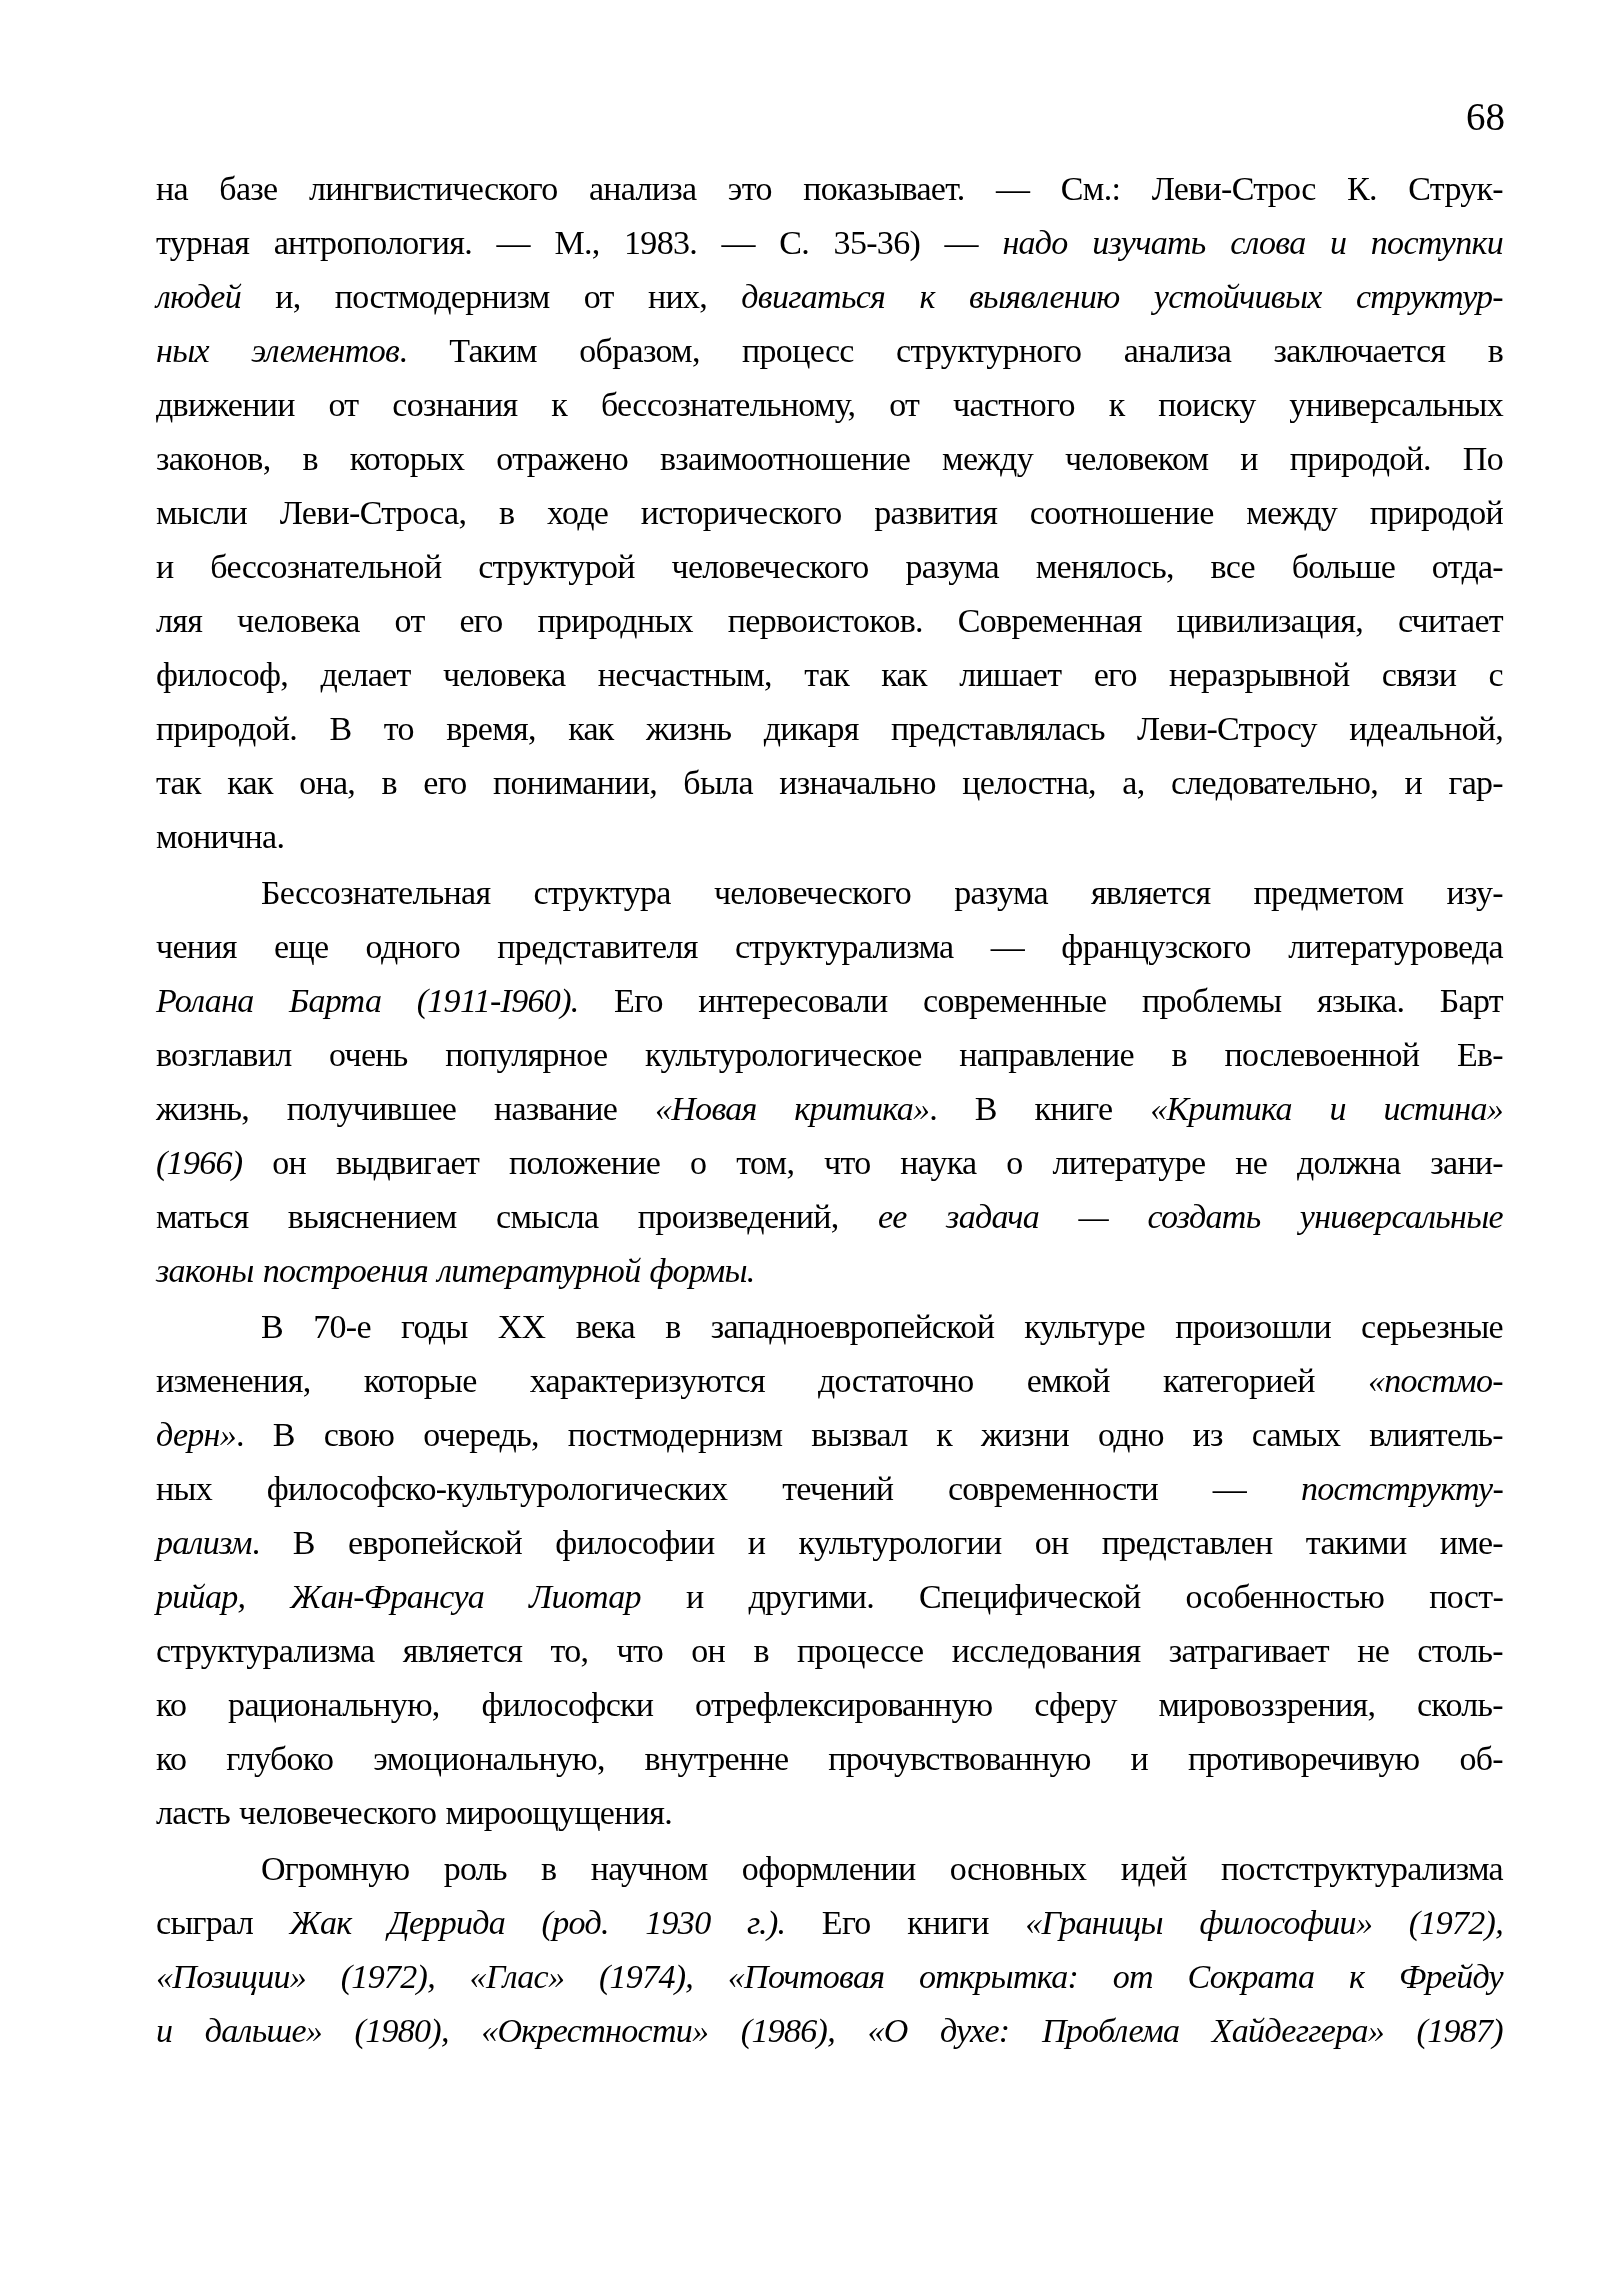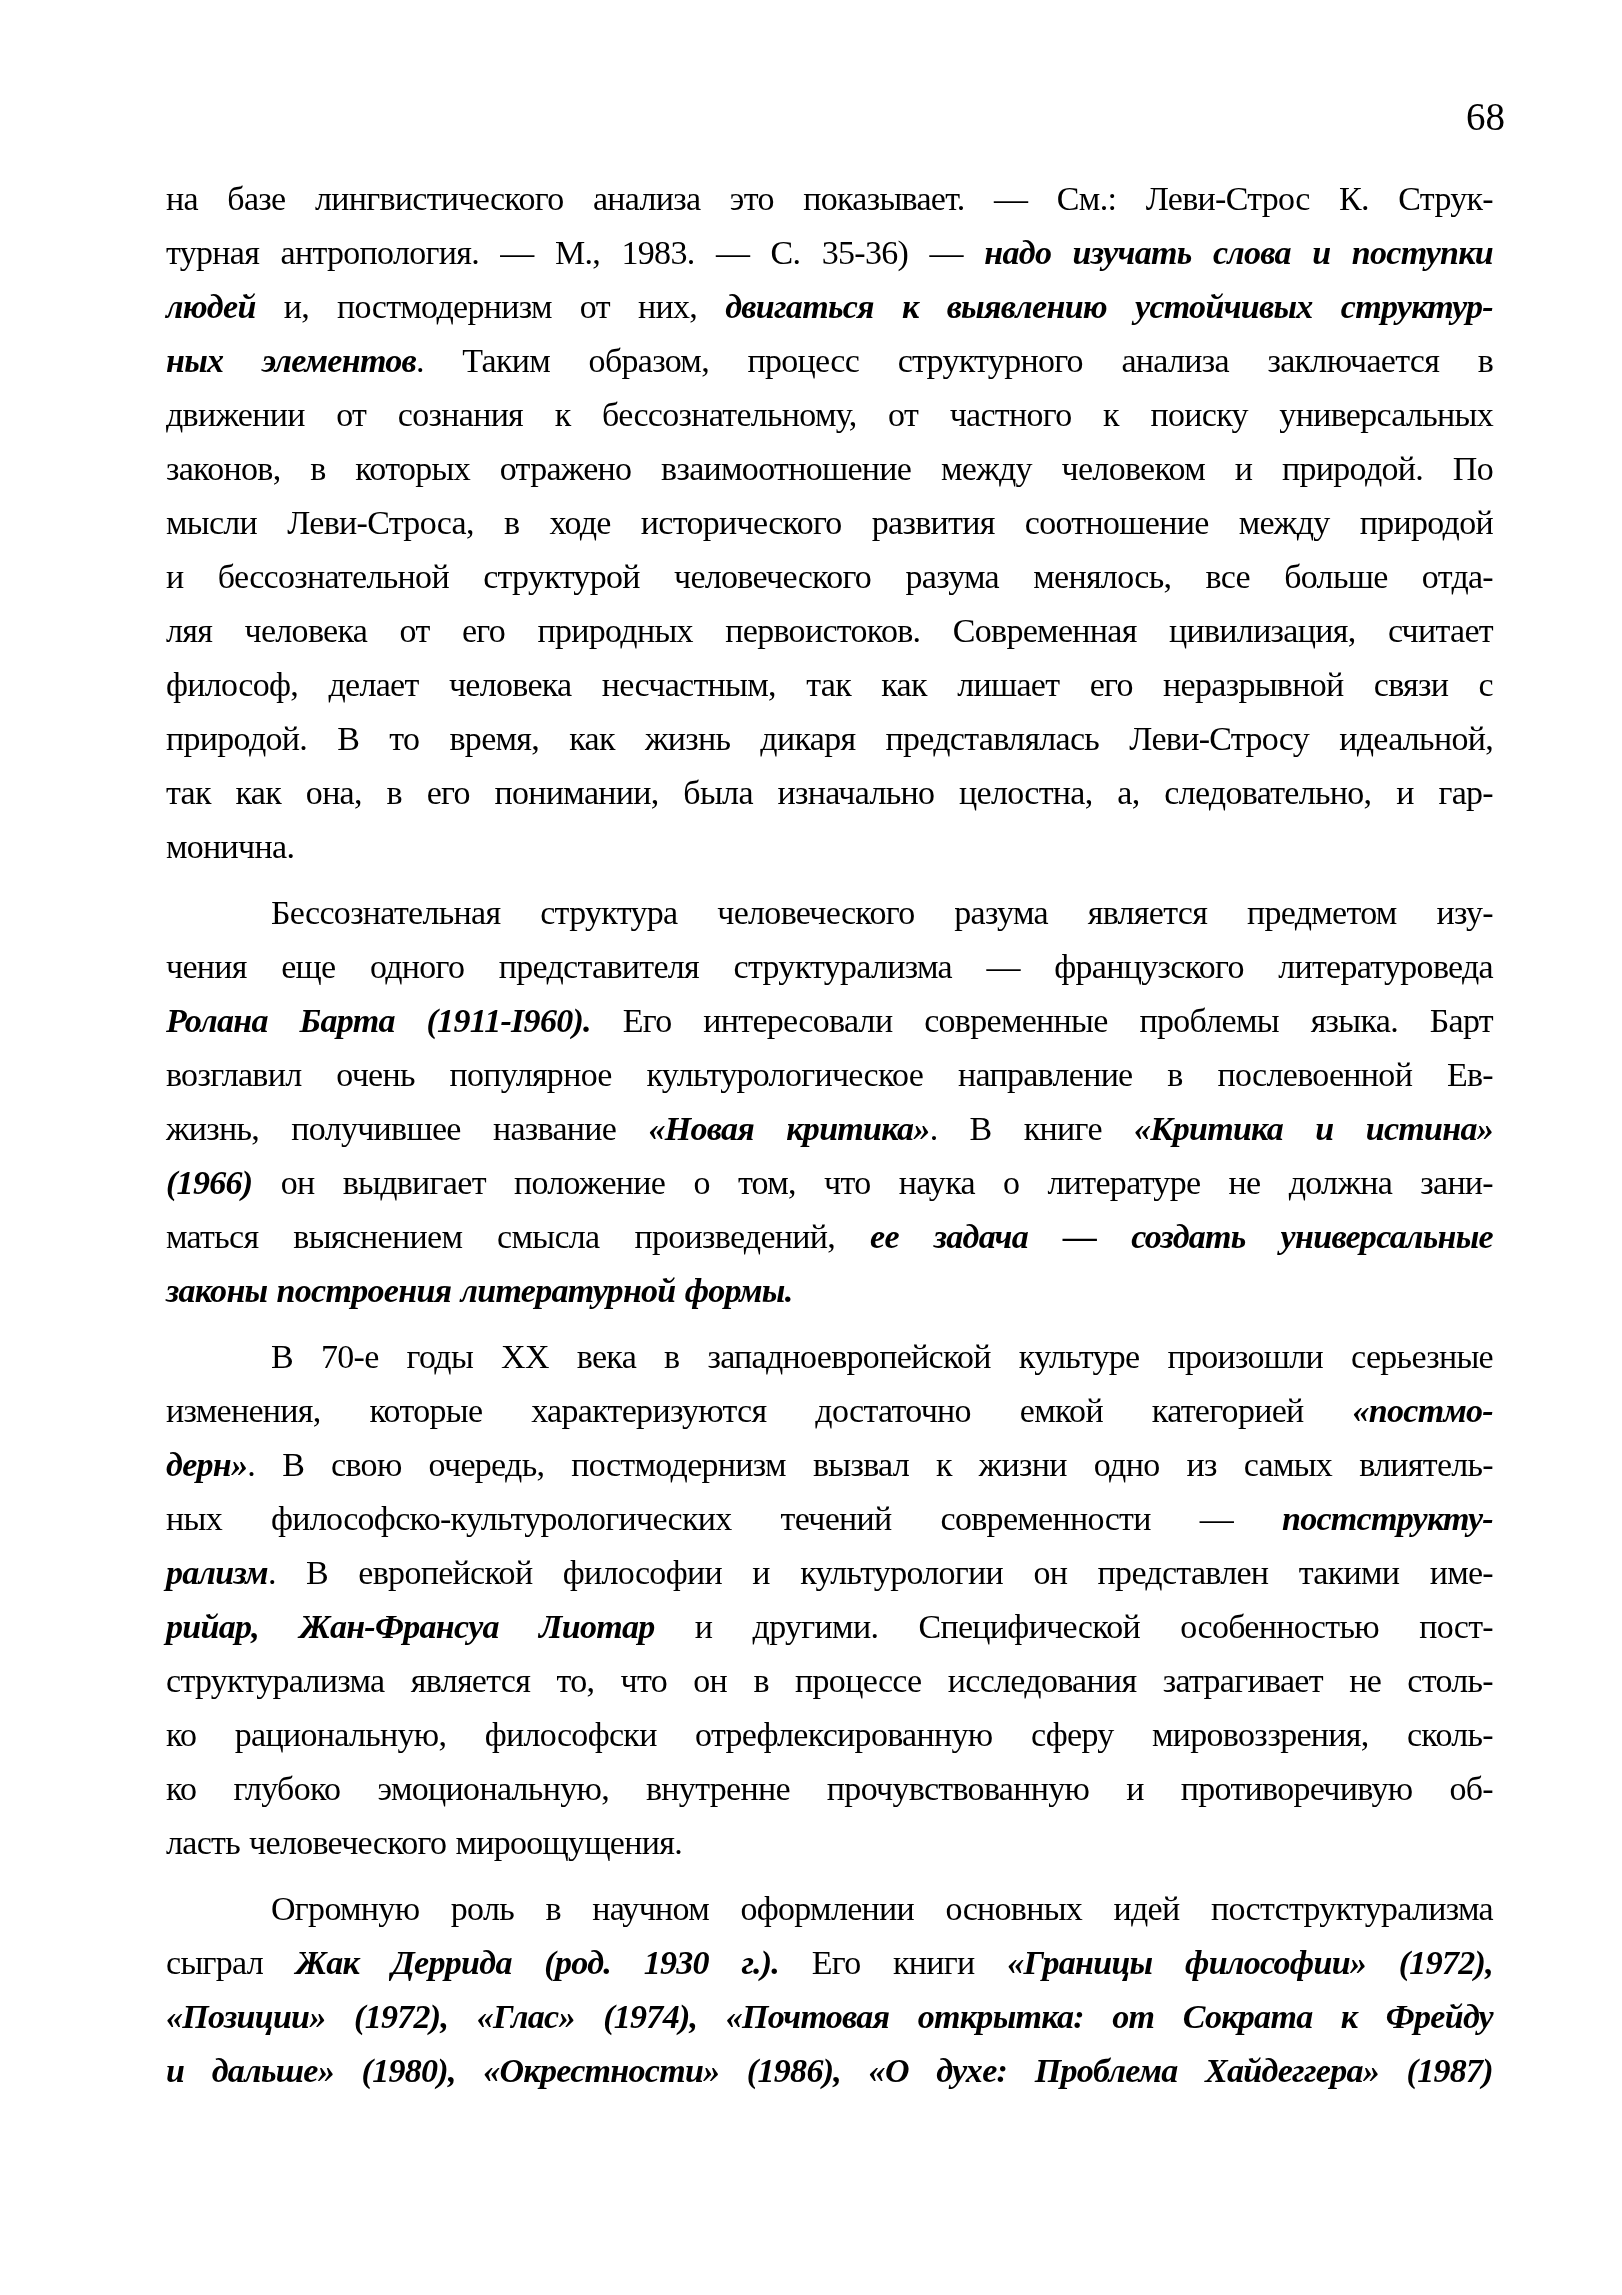--- a/index.html
+++ b/index.html
@@ -23,30 +23,30 @@
   .textblock {
     position: absolute;
     left: 154px;
     top: 160px;
     width: 1351px;
     font-size: 34px;
     line-height: 54px;
     letter-spacing: -0.7px;
     word-spacing: 1.3px;
   }
-  .paragraph { margin: 12px; padding: 0; }
+  .paragraph { margin: 2px; padding: 0; }
   .line {
     text-align: justify;
     text-align-last: justify;
     white-space: normal;
   }
   .line.no-fill { text-align-last: left; }
   .line.indent { padding-left: 105px; }
   .seg { font-style: normal; font-weight: normal; }
-  .seg.em { font-style: italic; font-weight: bold; }
+  .seg.em { font-style: italic; font-weight: normal; }
 </style>
 </head>
 <body>
 
 <div class="page">
   <div class="page-number">68</div>
   <div class="textblock">
       <div class="paragraph">
         <div class="line"><span class="seg">на базе лингвистического анализа это показывает. — См.: Леви-Строс К. Струк-</span></div>
         <div class="line"><span class="seg">турная антропология. — М., 1983. — С. 35-36) — </span><span class="seg em">надо изучать слова и поступки</span></div>

